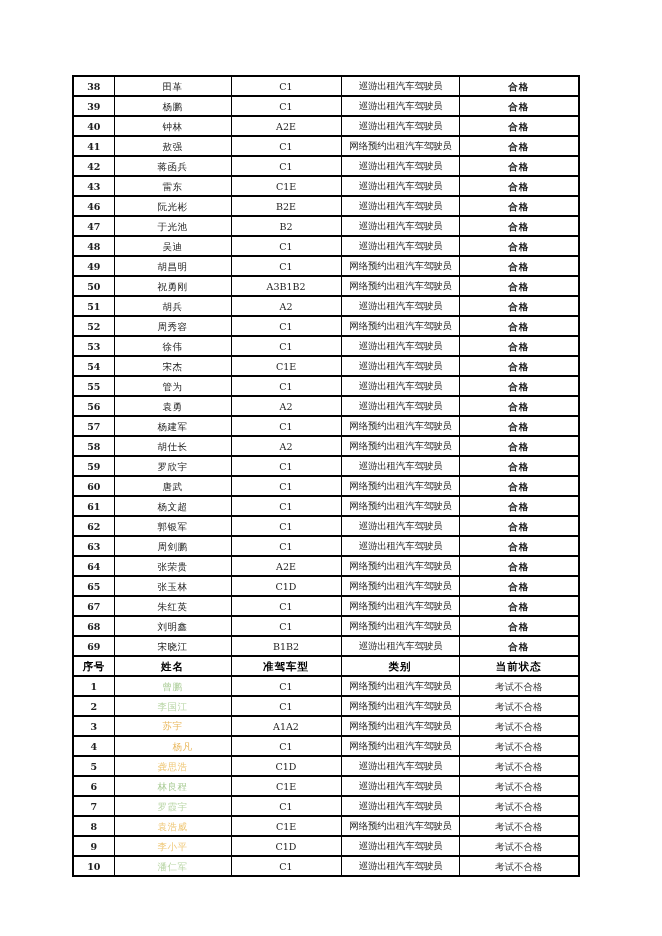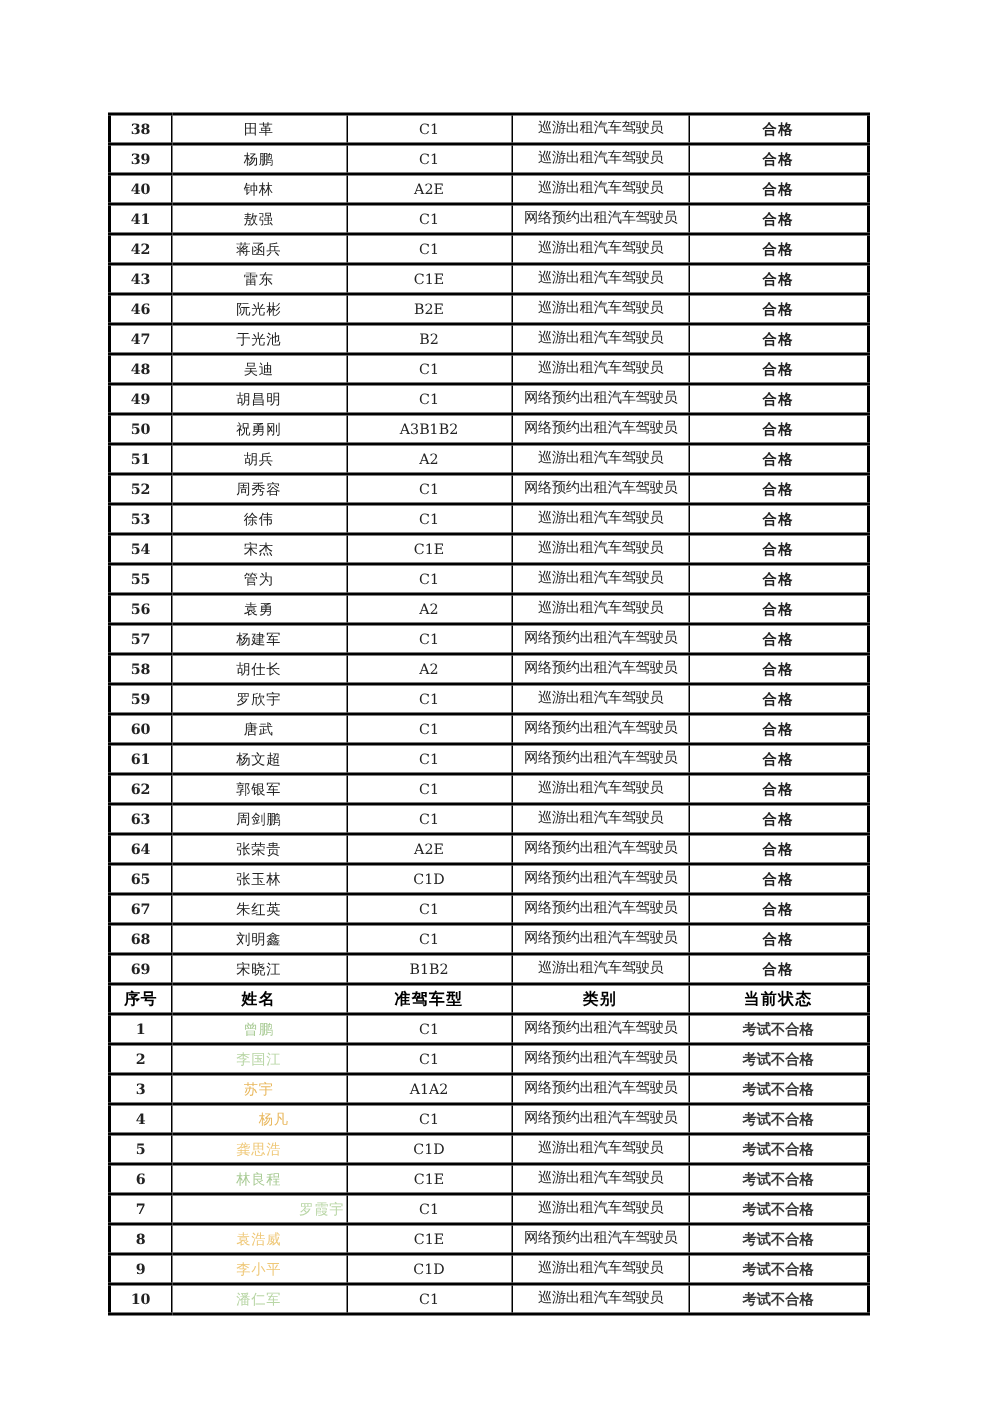--- a/index.html
+++ b/index.html
@@ -89,21 +89,21 @@
     line-height: 12px;
     word-break: break-all;
   }
   td.status {
     font-weight: bold;
     font-size: 10.5px;
     color: #000;
     letter-spacing: 1px;
   }
   td.status.fail {
-    font-weight: bold;
+    font-weight: normal;
     color: #3a3a3a;
     letter-spacing: 0px;
     font-size: 9.5px;
   }
   
   tr.hdr td {
     font-weight: bold;
     font-size: 10.5px;
     color: #000;
     letter-spacing: 1px;
@@ -442,21 +442,21 @@
             <td class="idx">6</td>
             <td class="name" style="color:#a9cb95;">林良程</td>
             <td class="lic">C1E</td>
             <td class="cat">
               <span class="wrapcell">巡游出租汽车驾驶员</span>
             </td>
             <td class="status fail">考试不合格</td>
           </tr>
           <tr>
             <td class="idx">7</td>
-            <td class="name" style="color:#b9d6a6;text-align:right;">罗霞宇</td>
+            <td class="name" style="color:#b9d6a6;">罗霞宇</td>
             <td class="lic">C1</td>
             <td class="cat">
               <span class="wrapcell">巡游出租汽车驾驶员</span>
             </td>
             <td class="status fail">考试不合格</td>
           </tr>
           <tr>
             <td class="idx">8</td>
             <td class="name" style="color:#efc878;">袁浩威</td>
             <td class="lic">C1E</td>

